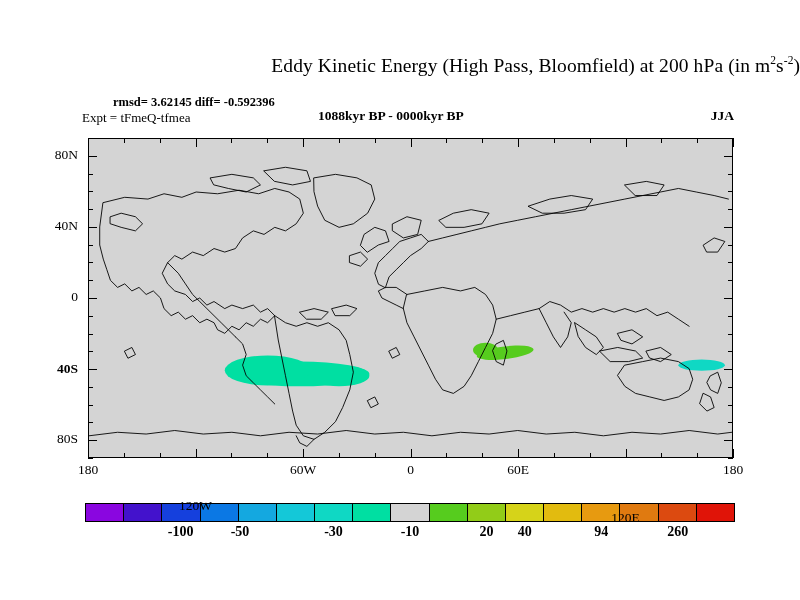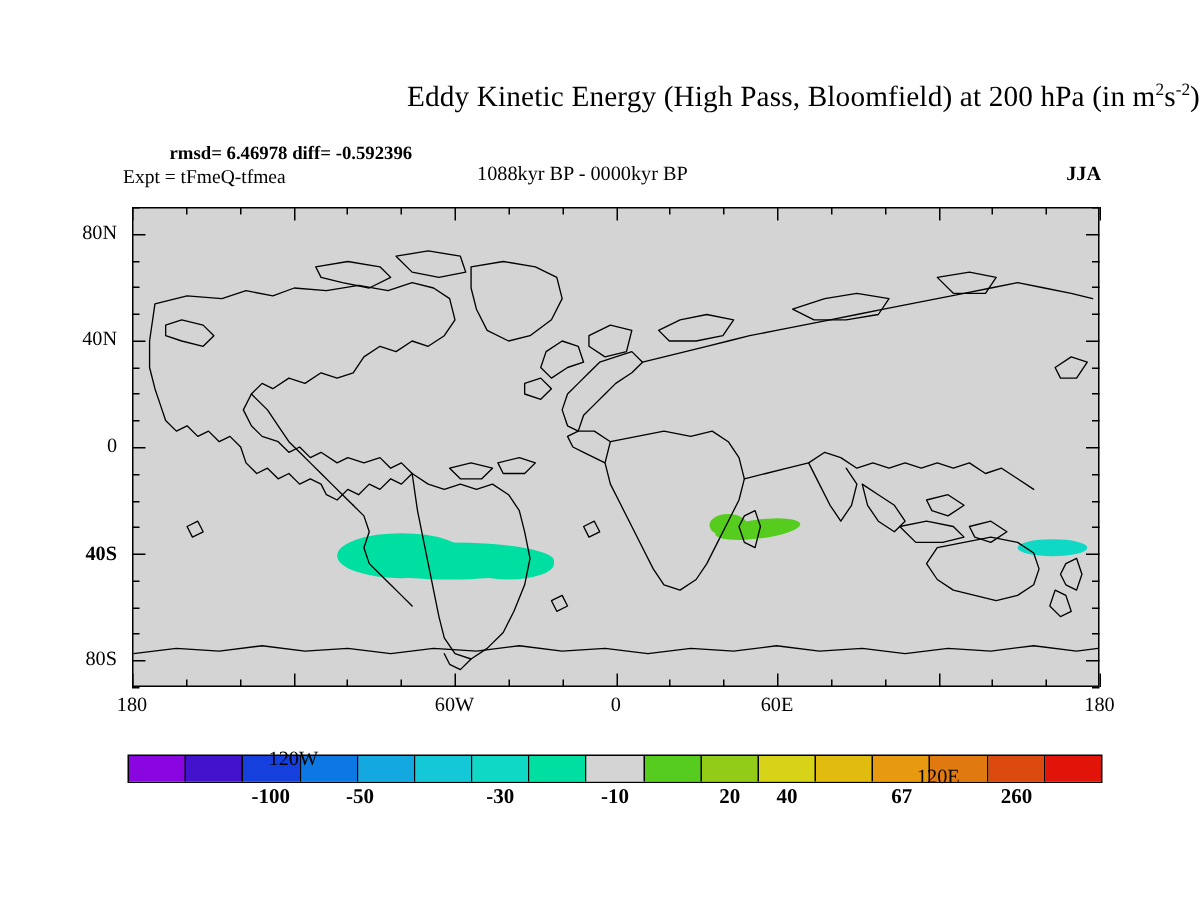--- a/index.html
+++ b/index.html
@@ -11,21 +11,21 @@
   #root{position:absolute;inset:0;}
 
   .title{
     position:absolute;left:0;right:0;top:54px;text-align:right;
     font-size:19.5px;letter-spacing:.1px;white-space:nowrap;
   }
   .title sup{font-size:11.5px;vertical-align:super;letter-spacing:0;}
 
   .rmsd{position:absolute;left:113px;top:95px;font-size:12.5px;font-weight:bold;white-space:nowrap;}
   .expt{position:absolute;left:82px;top:110px;font-size:13px;white-space:nowrap;}
-  .period{position:absolute;left:318px;top:108px;font-size:13.5px;font-weight:normal;white-space:nowrap;}
+  .period{position:absolute;left:318px;top:108px;font-size:13.5px;font-weight:bold;white-space:nowrap;}
   .season{position:absolute;right:66px;top:108px;font-size:13.5px;font-weight:bold;white-space:nowrap;}
 
   
   #plot{position:absolute;left:88px;top:138px;width:645px;height:320px;
         background:#d4d4d4;border:1.3px solid #000;box-sizing:border-box;}
   #mapsvg{position:absolute;left:0;top:0;width:100%;height:100%;display:block;}
 
   
   .tick{position:absolute;background:#000;}
 
@@ -43,21 +43,21 @@
 </style>
 </head>
 <body>
 
 <div id="root">
 
   <div class="title">
     <span>Eddy Kinetic Energy (High Pass, Bloomfield) at 200 hPa (in m</span><sup>2</sup><span>s</span><sup>-2</sup><span>)</span>
   </div>
 
-  <div class="rmsd">rmsd= 6.46978 diff= -0.592396</div>
+  <div class="rmsd">rmsd= 3.62145 diff= -0.592396</div>
   <div class="expt">Expt = tFmeQ-tfmea</div>
   <div class="period">1088kyr BP - 0000kyr BP</div>
   <div class="season">JJA</div>
 
   <div id="plot">
     <svg id="mapsvg" viewBox="0 0 360 180" preserveAspectRatio="none">
       <g>
         <ellipse cx="118" cy="133" rx="39" ry="7" fill="#00dfa2"></ellipse>
         <ellipse cx="100" cy="131" rx="24" ry="8.5" fill="#00dfa2"></ellipse>
         <ellipse cx="140" cy="134" rx="17" ry="6" fill="#00dfa2"></ellipse>
@@ -235,21 +235,21 @@
       <div class="cell" style="background: rgb(220, 74, 16);"></div>
       <div class="cell" style="background: rgb(224, 20, 8);"></div>
     </div>
   <div id="cblabels">
       <div class="cblab" style="left: 180.588px;">-100</div>
       <div class="cblab" style="left: 240px;">-50</div>
       <div class="cblab" style="left: 333.529px;">-30</div>
       <div class="cblab" style="left: 410px;">-10</div>
       <div class="cblab" style="left: 486.471px; text-align: center;">20</div>
       <div class="cblab" style="left: 524.706px;">40</div>
-      <div class="cblab" style="left: 601.176px;">67</div>
+      <div class="cblab" style="left: 601.176px;">94</div>
       <div class="cblab" style="left: 677.647px;">260</div>
     </div>
 
 <div class="ylab" style="top: 146.778px; right: 722px;">80N</div>
     <div class="ylab" style="top: 217.889px; right: 722px;">40N</div>
     <div class="ylab" style="top: 289px; right: 722px;">0</div>
     <div class="ylab" style="top: 361px; right: 722px; font-weight: bold;">40S</div>
     <div class="ylab" style="top: 431.222px; right: 722px;">80S</div>
     <div class="xlab" style="left: 88px;">180</div>
     <div class="xlab" style="left: 195.5px; margin-top: 36px;">120W</div>

